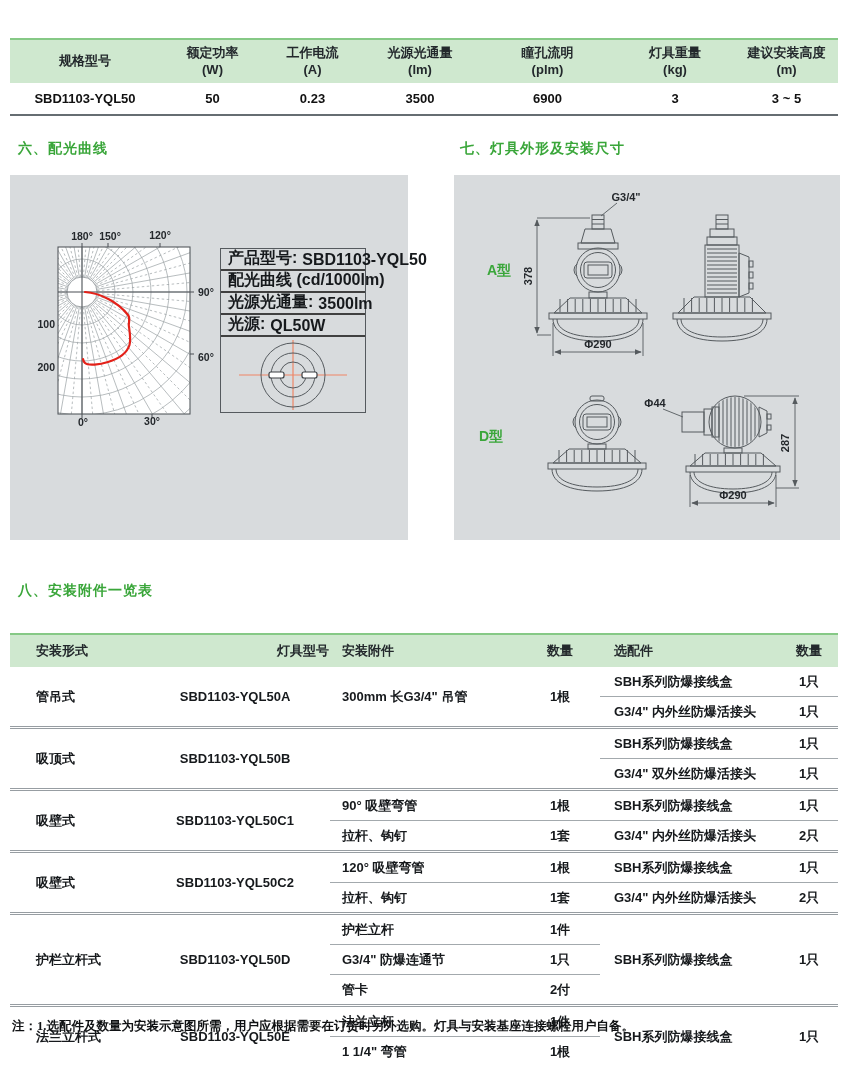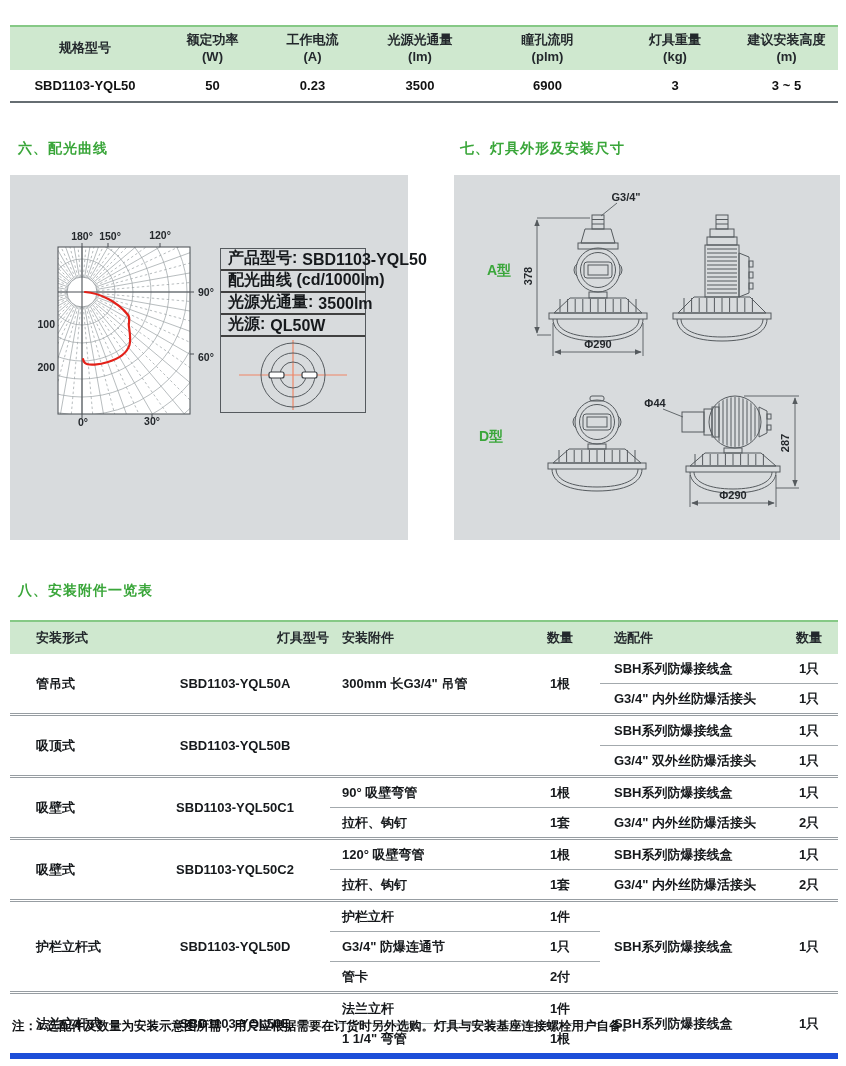--- a/index.html
+++ b/index.html
@@ -1,20 +1,20 @@
 <!DOCTYPE html>
 <html><head>
 <meta charset="utf-8">
 <style>
   html,body{margin:0;padding:0;background:#fff;}
   body{font-family:"Liberation Sans","DejaVu Sans",sans-serif;color:#1c1f22;}
   #page{position:relative;width:846px;height:1066px;background:#fff;overflow:hidden;}
 
   
-  table{border-collapse:collapse;}
+  table{border-collapse:collapse;margin-top:13px;}
   .spec{position:absolute;left:10px;top:25px;width:828px;
         border-top:2px solid #86c986;border-bottom:2px solid #666d72;}
   .spec thead th{background:#cfe8cf;height:41px;vertical-align:middle;
         font-size:13px;font-weight:bold;color:#23282c;line-height:1.3;}
   .spec tbody td{height:29px;text-align:center;font-size:13px;font-weight:bold;color:#111;}
 
   
   .sec-title{position:absolute;font-size:14px;font-weight:bold;color:#3aa63a;letter-spacing:1px;}
 
   

